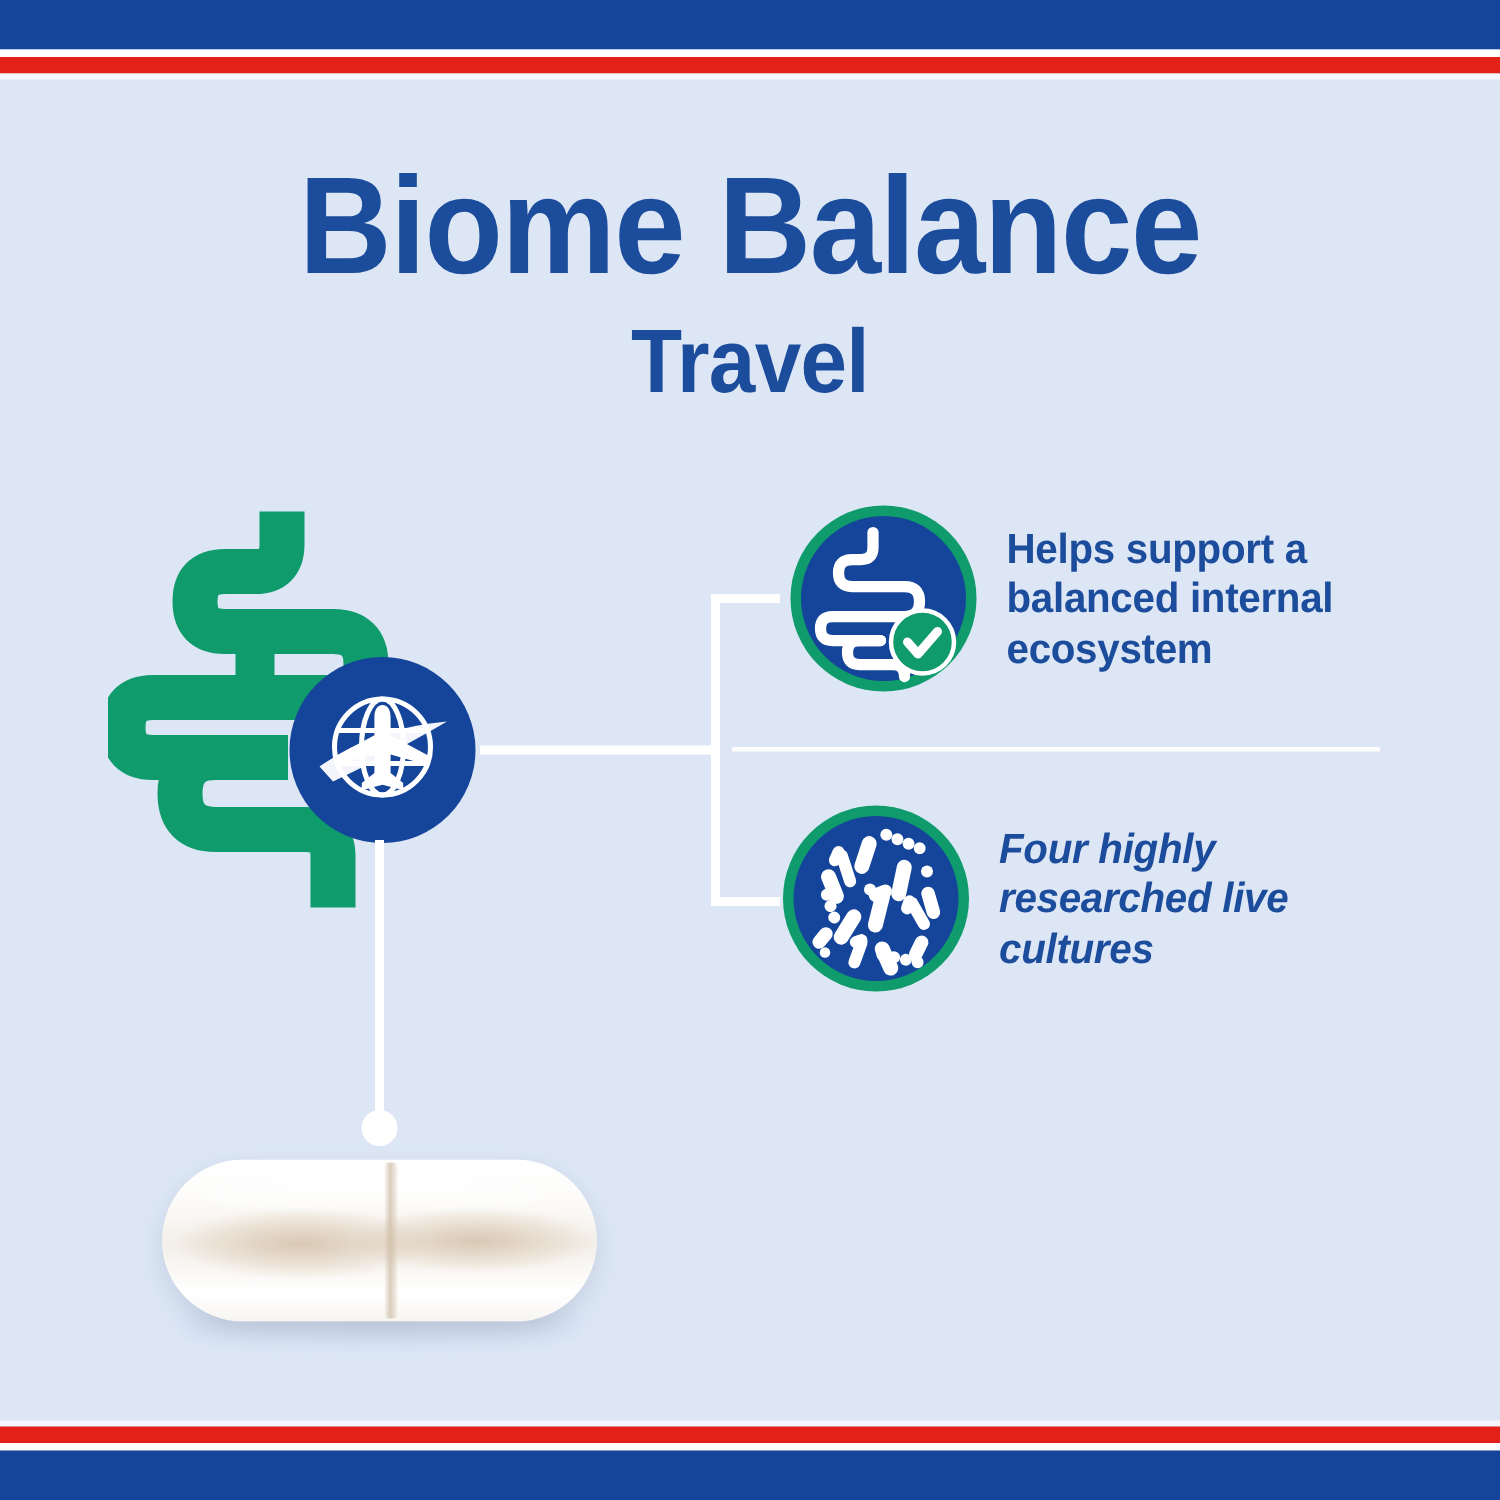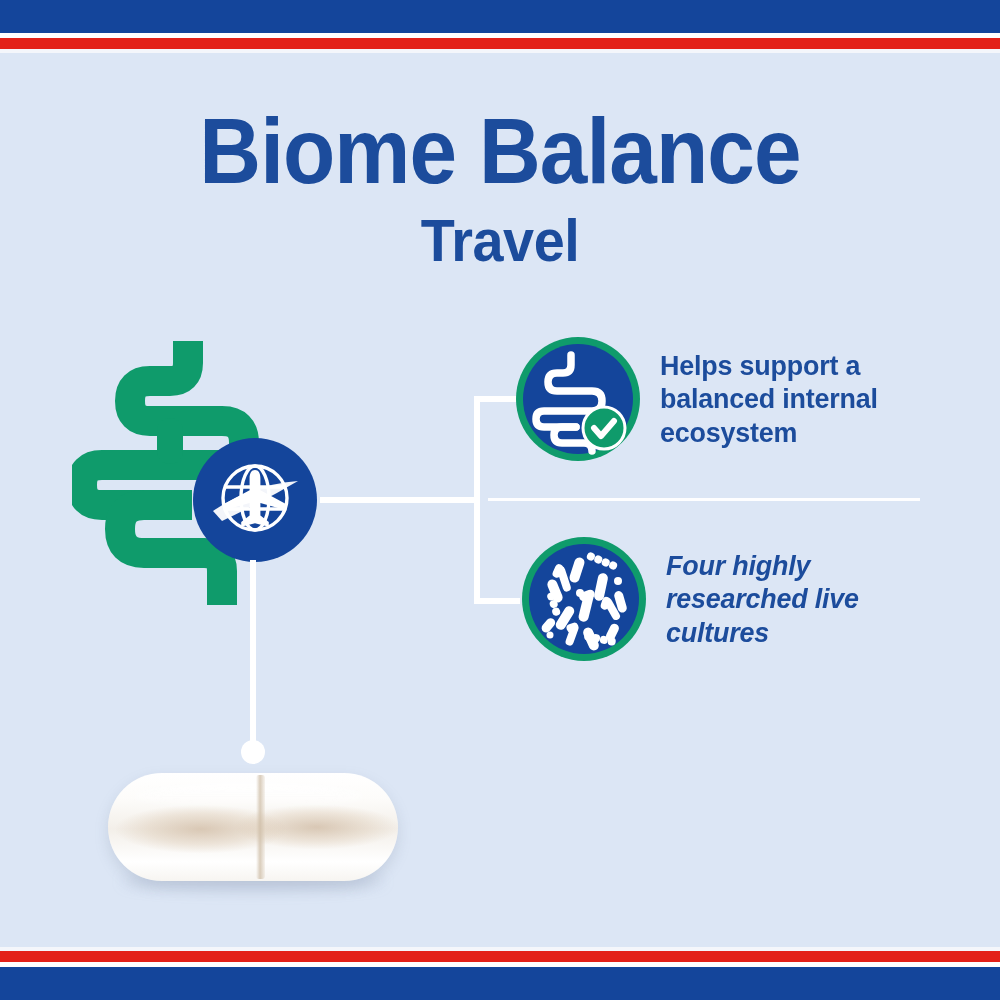--- a/index.html
+++ b/index.html
@@ -112,21 +112,21 @@
     border-radius: 50%;
     background: #ffffff;
   }
 
   
   .feature {
     position: absolute;
     display: flex;
     align-items: center;
   }
-  .feature-one { left: 514px; top: 335px; }
+  .feature-one { left: 525px; top: 335px; }
   .feature-two { left: 520px; top: 535px; font-style: italic; }
 
   .feature-icon {
     width: 128px;
     height: 128px;
     flex: 0 0 128px;
     position: relative;
   }
   .feature-icon svg { display: block; }
 

